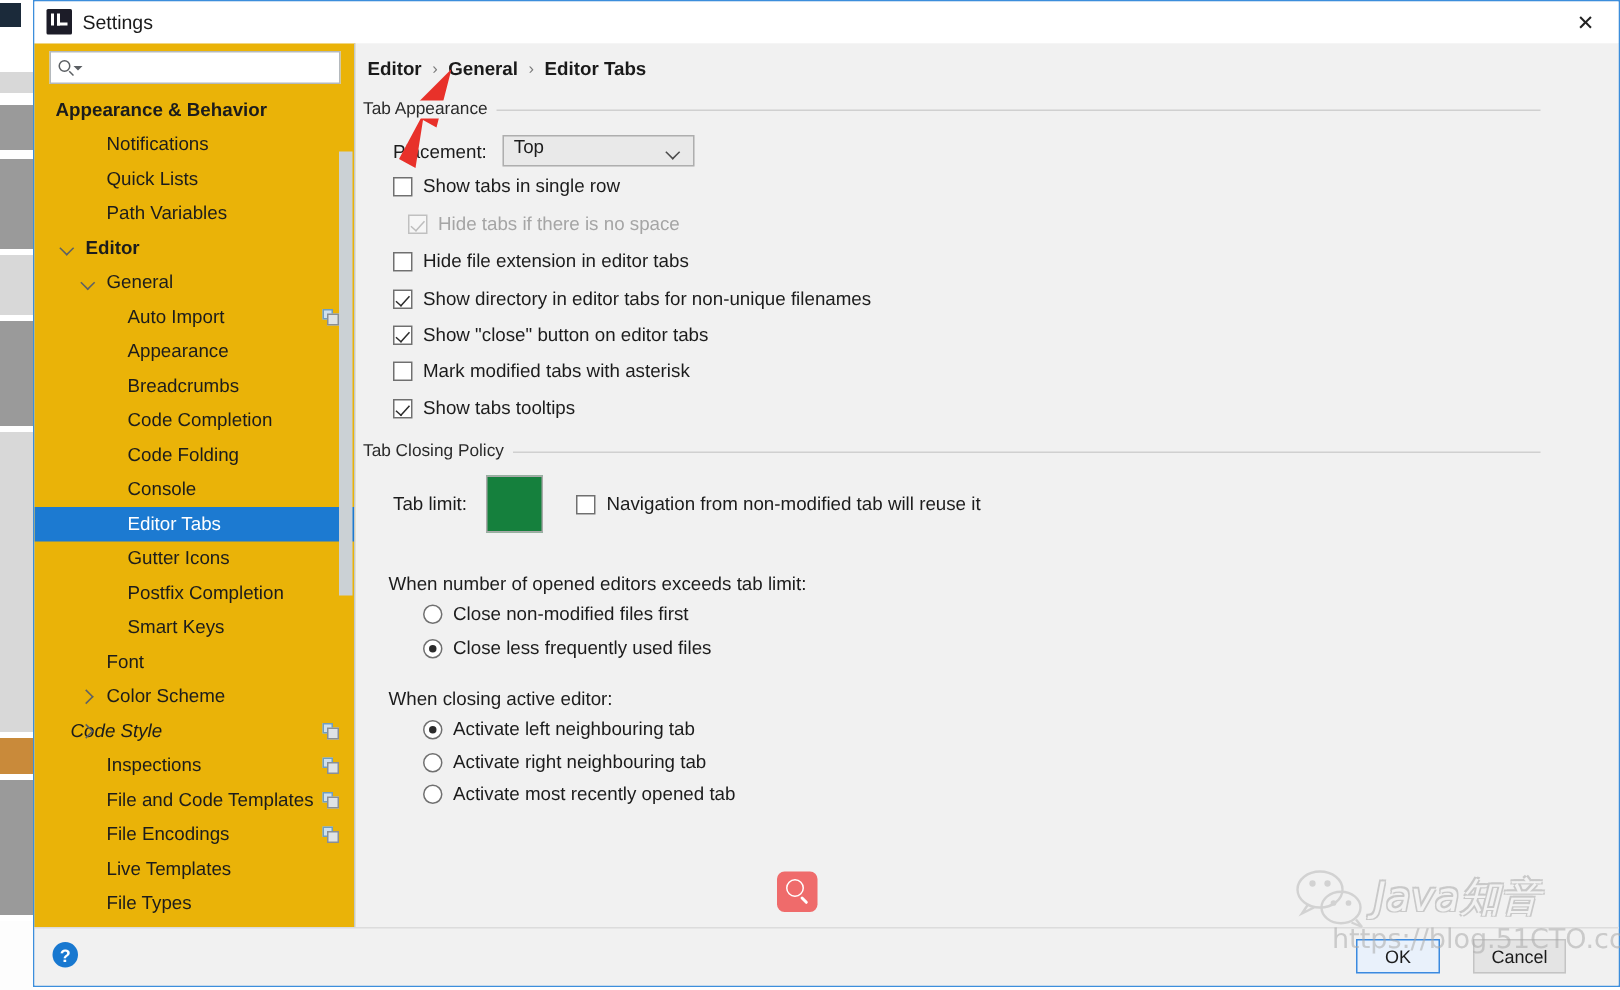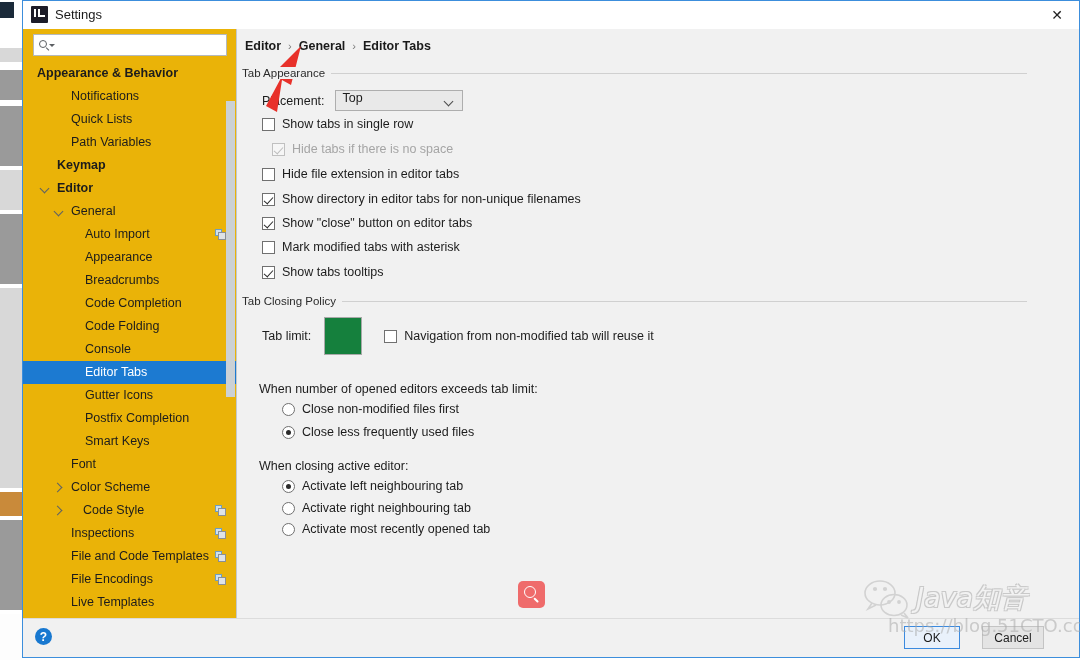--- a/index.html
+++ b/index.html
@@ -481,23 +481,20 @@
           <div class="tree-item">
             <span class="tree-label" style="margin-left: 48px;">Notifications</span>
           </div>
           <div class="tree-item">
             <span class="tree-label" style="margin-left: 48px;">Quick Lists</span>
           </div>
           <div class="tree-item">
             <span class="tree-label" style="margin-left: 48px;">Path Variables</span>
           </div>
           <div class="tree-item bold">
-            <span class="tree-label" style="margin-left: 34px;">Keymap</span>
-          </div>
-          <div class="tree-item bold">
             <span class="twisty down" style="left: 16px;"></span>
             <span class="tree-label" style="margin-left: 34px;">Editor</span>
           </div>
           <div class="tree-item">
             <span class="twisty down" style="left: 30px;"></span>
             <span class="tree-label" style="margin-left: 48px;">General</span>
           </div>
           <div class="tree-item">
             <span class="tree-label" style="margin-left: 62px;">Auto Import</span>
             <span class="copy-icon">
@@ -534,21 +531,21 @@
           </div>
           <div class="tree-item">
             <span class="tree-label" style="margin-left: 48px;">Font</span>
           </div>
           <div class="tree-item">
             <span class="twisty right" style="left: 30px;"></span>
             <span class="tree-label" style="margin-left: 48px;">Color Scheme</span>
           </div>
           <div class="tree-item">
             <span class="twisty right" style="left: 30px;"></span>
-            <span class="tree-label" style="margin-left: 60px;">Code Style</span>
+            <span class="tree-label" style="margin-left: 24px; font-style: italic;">Code Style</span>
             <span class="copy-icon">
               <span class="sq1"></span>
               <span class="sq2"></span>
             </span>
           </div>
           <div class="tree-item">
             <span class="tree-label" style="margin-left: 48px;">Inspections</span>
             <span class="copy-icon">
               <span class="sq1"></span>
               <span class="sq2"></span>

